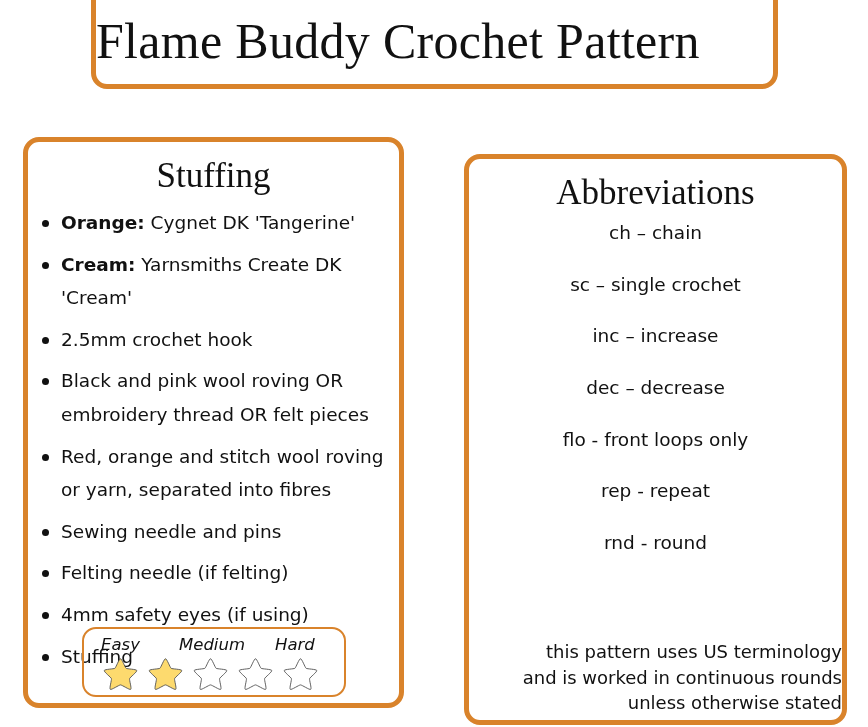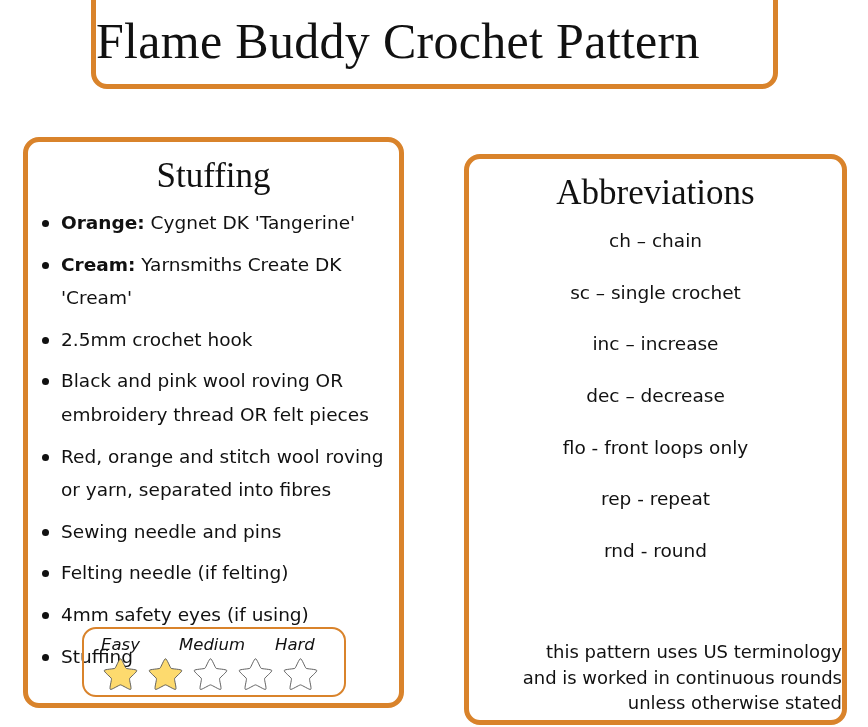--- a/index.html
+++ b/index.html
@@ -15,21 +15,21 @@
   .mat-list { position:absolute; left:10px; top:56px; margin:0; padding:0; list-style:none;
               font-family:"DejaVu Sans","Liberation Sans",sans-serif; font-size:18.5px; line-height:33.6px; }
   .mat-list li { position:relative; padding-left:23px; width:342px;margin-top:8px; }
   .mat-list li::before { content:""; position:absolute; left:4px; top:14px; width:7px; height:7px; border-radius:50%; background:#111; }
   .mat-list b { font-weight:bold; }
   .rating-box { position:absolute; left:54px; top:485px; width:264px; height:70px;
                 border:2.5px solid #D9832B; border-radius:14px; box-sizing:border-box;font-style:italic; }
   .rating-label { position:absolute; top:6px; font-family:"DejaVu Sans","Liberation Sans",sans-serif; font-size:16.5px; line-height:20px; }
   .stars { position:absolute; left:18px; top:27px; display:flex; gap:8px; }
   .star { width:37px; height:36px; }
-  .abbr-list { position:absolute; left:0; right:0; top:62px; margin:8px; padding:0; list-style:none; text-align:center;
+  .abbr-list { position:absolute; left:0; right:0; top:62px; margin:0; padding:0; list-style:none; text-align:center;
                font-family:"DejaVu Sans","Liberation Sans",sans-serif; font-size:18.5px; line-height:24px; }
   .abbr-list li { height:51.7px; }
   .note { position:absolute; left:0; right:0; top:480px; text-align:right;
           font-family:"DejaVu Sans","Liberation Sans",sans-serif; font-size:18px; line-height:25.5px; }
 </style>
 </head>
 <body>
 
 <div class="box title-box">
   <div class="title">Flame Buddy Crochet Pattern</div>

